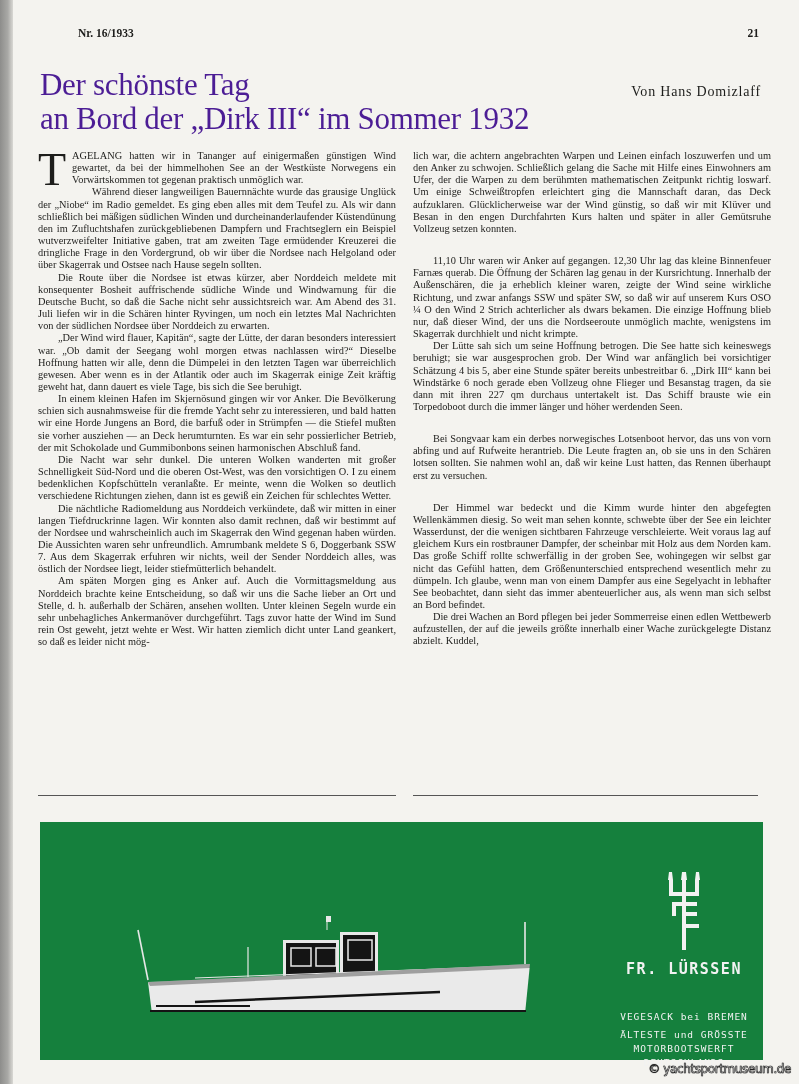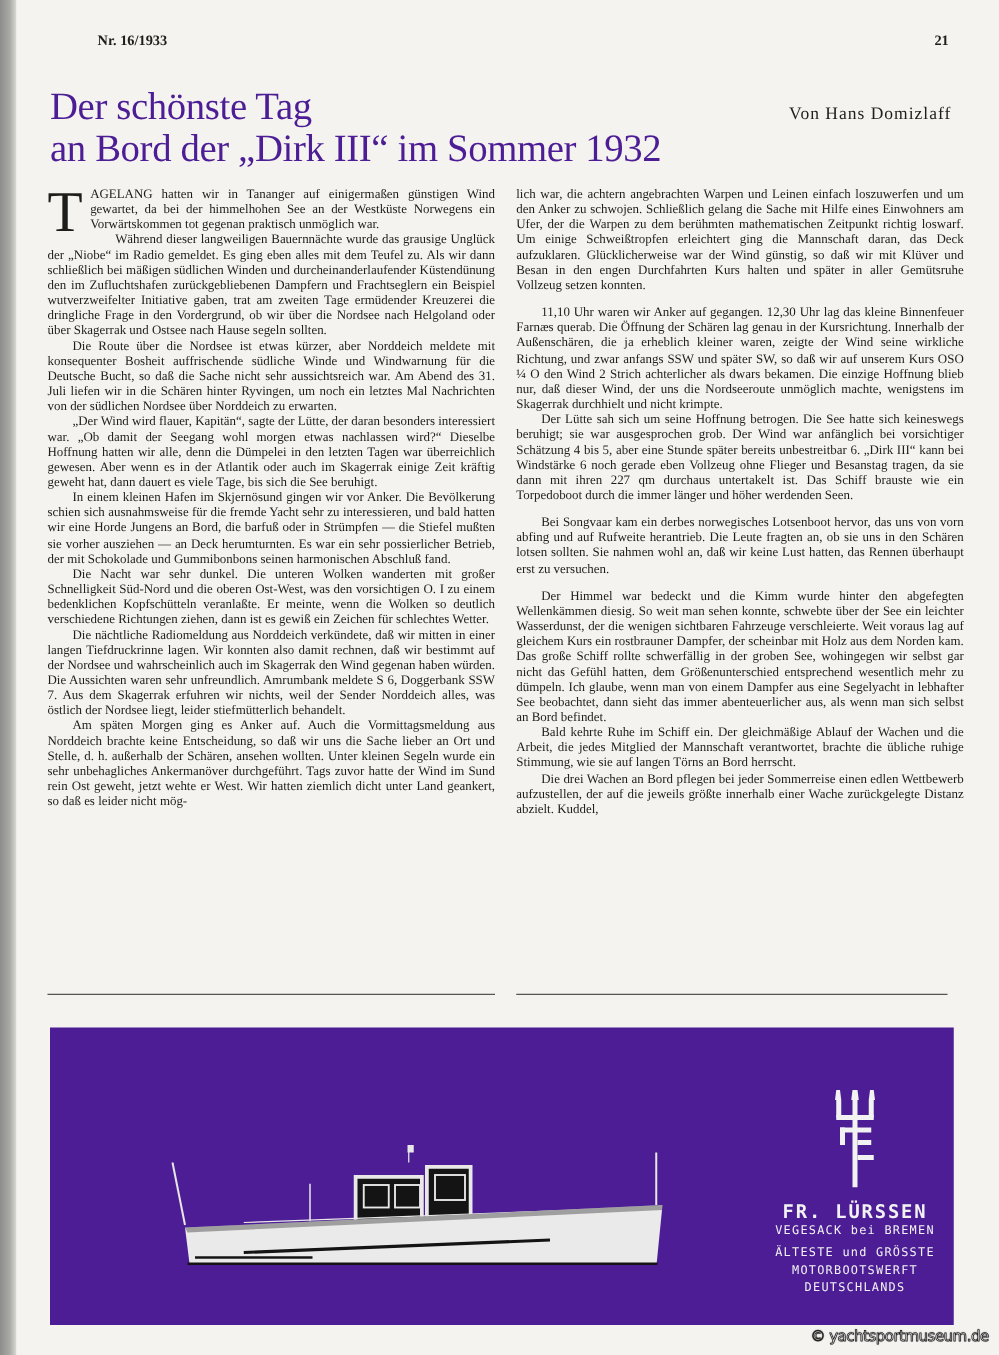--- a/index.html
+++ b/index.html
@@ -33,43 +33,43 @@
   }
   .col {
     position: absolute; top: 0; width: 358px;
     font-size: 10.35px; line-height: 12.15px; text-align: justify;
     hyphens: manual;
   }
   .col.left { left: 0; }
   .col.right { left: 375px; }
   .col p { margin: 0; text-indent: 20px; }
   .col p.noindent { text-indent: 0; }
-  .col p.gap { margin-top: 10px; }
+  .col p.gap { margin-top: 20px; }
   .dropcap {
     float: left; font-size: 46px; line-height: 36px; margin: 2px 6px 0 0;
     font-family: "Liberation Serif", serif;
   }
   .rule-left {
     position: absolute; top: 795px; left: 38px; width: 358px; height: 1px; background: #555;
   }
   .rule-right {
     position: absolute; top: 795px; left: 413px; width: 345px; height: 1px; background: #555;
   }
   .ad {
     position: absolute; left: 40px; top: 822px; width: 723px; height: 238px;
-    background: #4c1d95;
+    background: #15803d;
   }
   .ad svg.boat { position: absolute; left: 60px; top: 80px; }
   .logo {
     position: absolute; left: 580px; top: 50px; width: 128px; text-align: center;
     color: #f2f2f2; font-family: "DejaVu Sans Mono", monospace;
   }
   .logo svg { display: block; margin: 0 auto 10px auto; }
   .logo .brand { font-size: 15px; font-weight: bold; letter-spacing: 1.5px; line-height: 18px; }
-  .logo .place { font-size: 9.5px; letter-spacing: 1px; line-height: 14px; margin-bottom: 4px; }
+  .logo .place { font-size: 9.5px; letter-spacing: 1px; line-height: 14px; margin-bottom: 4px; margin-top: 32px; }
   .logo .claim { font-size: 9.5px; letter-spacing: 1px; line-height: 14px; }
   .watermark {
     position: absolute; right: 8px; top: 1062px;
     font-family: "DejaVu Sans", sans-serif; font-size: 12px; font-weight: normal;
     color: #fff; -webkit-text-stroke: 0.6px #222; letter-spacing: -0.4px;
     text-shadow: 0 0 1px #000;
   }
 </style>
 </head>
 <body>
@@ -97,21 +97,20 @@
     <p>Die Nacht war sehr dunkel. Die unteren Wolken wanderten mit großer Schnelligkeit Süd-Nord und die oberen Ost-West, was den vorsichtigen O. I zu einem bedenklichen Kopfschütteln veranlaßte. Er meinte, wenn die Wolken so deutlich verschiedene Richtungen ziehen, dann ist es gewiß ein Zeichen für schlechtes Wetter.</p>
     <p>Die nächtliche Radiomeldung aus Norddeich verkündete, daß wir mitten in einer langen Tiefdruckrinne lagen. Wir konnten also damit rechnen, daß wir bestimmt auf der Nordsee und wahrscheinlich auch im Skagerrak den Wind gegenan haben würden. Die Aussichten waren sehr unfreundlich. Amrumbank meldete S 6, Doggerbank SSW 7. Aus dem Skagerrak erfuhren wir nichts, weil der Sender Norddeich alles, was östlich der Nordsee liegt, leider stiefmütterlich behandelt.</p>
     <p>Am späten Morgen ging es Anker auf. Auch die Vormittagsmeldung aus Norddeich brachte keine Entscheidung, so daß wir uns die Sache lieber an Ort und Stelle, d. h. außerhalb der Schären, ansehen wollten. Unter kleinen Segeln wurde ein sehr unbehagliches Ankermanöver durchgeführt. Tags zuvor hatte der Wind im Sund rein Ost geweht, jetzt wehte er West. Wir hatten ziemlich dicht unter Land geankert, so daß es leider nicht mög-</p>
   </div>
   <div class="col right">
     <p class="noindent">lich war, die achtern angebrachten Warpen und Leinen einfach loszuwerfen und um den Anker zu schwojen. Schließlich gelang die Sache mit Hilfe eines Einwohners am Ufer, der die Warpen zu dem berühmten mathematischen Zeitpunkt richtig loswarf. Um einige Schweißtropfen erleichtert ging die Mannschaft daran, das Deck aufzuklaren. Glücklicherweise war der Wind günstig, so daß wir mit Klüver und Besan in den engen Durchfahrten Kurs halten und später in aller Gemütsruhe Vollzeug setzen konnten.</p>
     <p class="gap">11,10 Uhr waren wir Anker auf gegangen. 12,30 Uhr lag das kleine Binnenfeuer Farnæs querab. Die Öffnung der Schären lag genau in der Kursrichtung. Innerhalb der Außenschären, die ja erheblich kleiner waren, zeigte der Wind seine wirkliche Richtung, und zwar anfangs SSW und später SW, so daß wir auf unserem Kurs OSO ¼ O den Wind 2 Strich achterlicher als dwars bekamen. Die einzige Hoffnung blieb nur, daß dieser Wind, der uns die Nordseeroute unmöglich machte, wenigstens im Skagerrak durchhielt und nicht krimpte.</p>
     <p>Der Lütte sah sich um seine Hoffnung betrogen. Die See hatte sich keineswegs beruhigt; sie war ausgesprochen grob. Der Wind war anfänglich bei vorsichtiger Schätzung 4 bis 5, aber eine Stunde später bereits unbestreitbar 6. „Dirk III“ kann bei Windstärke 6 noch gerade eben Vollzeug ohne Flieger und Besanstag tragen, da sie dann mit ihren 227 qm durchaus untertakelt ist. Das Schiff brauste wie ein Torpedoboot durch die immer länger und höher werdenden Seen.</p>
     <p class="gap">Bei Songvaar kam ein derbes norwegisches Lotsenboot hervor, das uns von vorn abfing und auf Rufweite herantrieb. Die Leute fragten an, ob sie uns in den Schären lotsen sollten. Sie nahmen wohl an, daß wir keine Lust hatten, das Rennen überhaupt erst zu versuchen.</p>
     <p class="gap">Der Himmel war bedeckt und die Kimm wurde hinter den abgefegten Wellenkämmen diesig. So weit man sehen konnte, schwebte über der See ein leichter Wasserdunst, der die wenigen sichtbaren Fahrzeuge verschleierte. Weit voraus lag auf gleichem Kurs ein rostbrauner Dampfer, der scheinbar mit Holz aus dem Norden kam. Das große Schiff rollte schwerfällig in der groben See, wohingegen wir selbst gar nicht das Gefühl hatten, dem Größenunterschied entsprechend wesentlich mehr zu dümpeln. Ich glaube, wenn man von einem Dampfer aus eine Segelyacht in lebhafter See beobachtet, dann sieht das immer abenteuerlicher aus, als wenn man sich selbst an Bord befindet.</p>
-    <p>Bald kehrte Ruhe im Schiff ein. Der gleichmäßige Ablauf der Wachen und die Arbeit, die jedes Mitglied der Mannschaft verantwortet, brachte die übliche ruhige Stimmung, wie sie auf langen Törns an Bord herrscht.</p>
     <p>Die drei Wachen an Bord pflegen bei jeder Sommerreise einen edlen Wettbewerb aufzustellen, der auf die jeweils größte innerhalb einer Wache zurückgelegte Distanz abzielt. Kuddel,</p>
   </div>
 </div>
 
 <div class="rule-left"></div>
 <div class="rule-right"></div>
 
 <div class="ad">
   <svg class="boat" width="450" height="110" viewBox="0 0 450 110">
 

